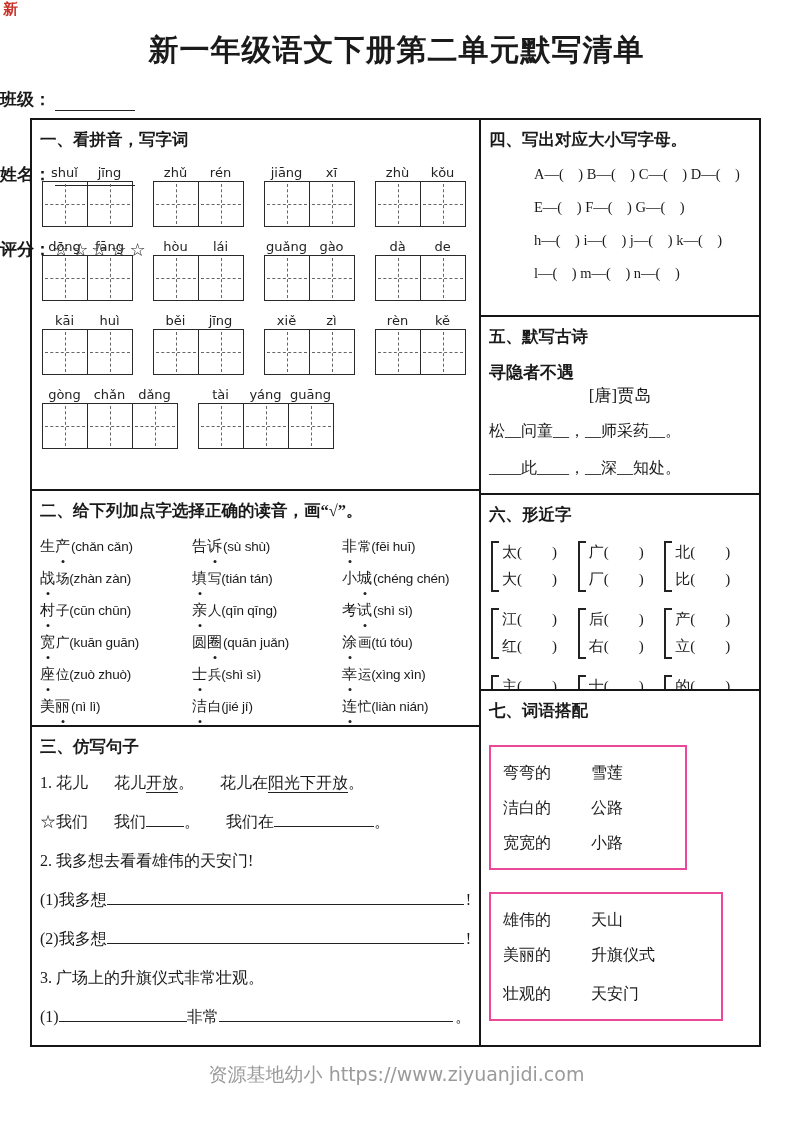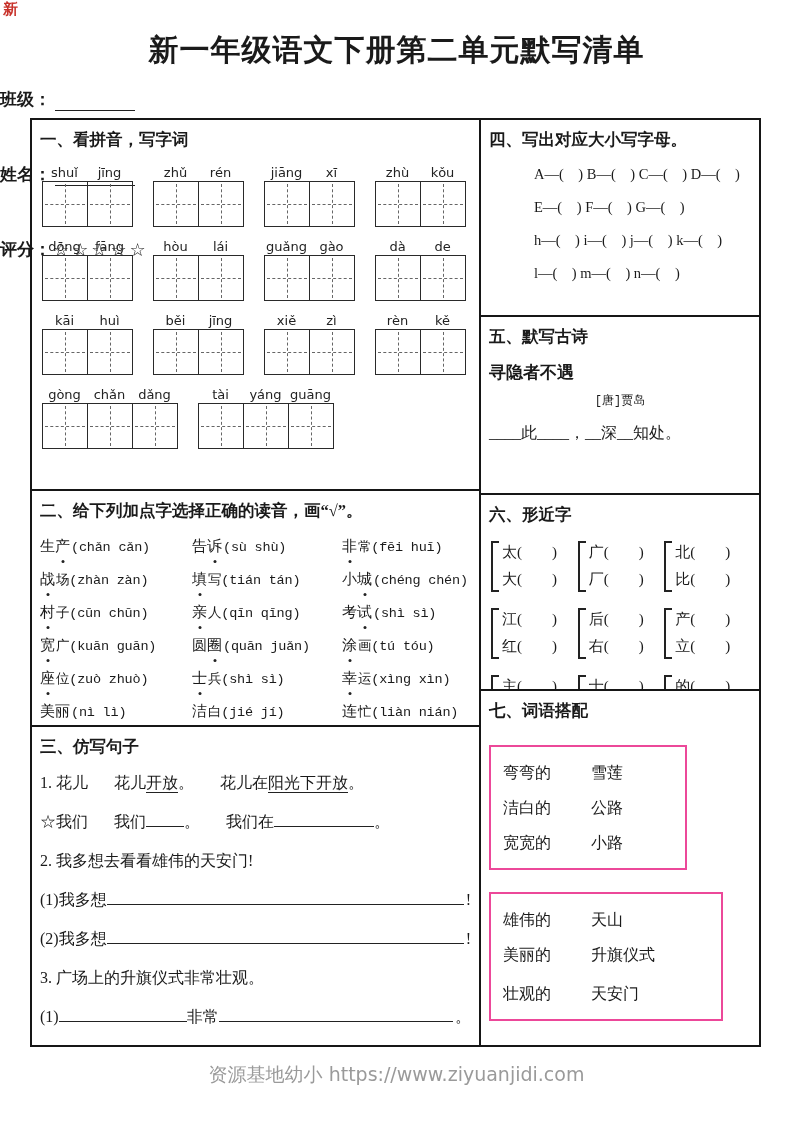--- a/index.html
+++ b/index.html
@@ -41,39 +41,39 @@
   .pcell + .pcell{border-left:1.4px solid #2a2a2a;}
   .pcell::before{content:"";position:absolute;left:2px;right:2px;top:50%;border-top:1px dashed #666;}
   .pcell::after{content:"";position:absolute;top:2px;bottom:2px;left:50%;border-left:1px dashed #666;}
 
   
   .wgrid{display:grid;grid-template-columns:152px 150px 1fr;margin-top:8px;row-gap:1px;}
   .witem{font-size:15px;line-height:30px;white-space:nowrap;}
   .dch{display:inline-block;position:relative;}
   .dch::after{content:"";position:absolute;left:50%;bottom:-2px;transform:translateX(-50%);
               width:3px;height:3px;border-radius:50%;background:#222;}
-  .pyn{font-family:Liberation Mono, monospace;font-size:13.5px;letter-spacing:-0.2px;}
+  .pyn{font-family:Liberation Sans, sans-serif;font-size:13.5px;letter-spacing:-0.2px;}
   .witem .pyn{margin-left:1px;}
 
   
   .s3 .tline{font-size:16px;line-height:30px;margin-top:9px;white-space:nowrap;}
   .gp{display:inline-block;width:26px;}
   .ul{border-bottom:1.6px solid #222;padding-bottom:1px;}
   .bl{display:inline-block;border-bottom:1.6px solid #222;height:15px;}
   .w38{width:38px;} .w100{width:100px;} .w128{width:128px;}
   .flexline{display:flex;align-items:baseline;}
   .fill{flex:1;border-bottom:1.6px solid #222;height:15px;margin-right:2px;}
 
   
   .lline{font-size:14.5px;line-height:33px;white-space:nowrap;margin-left:45px;}
   .llines{margin-top:6px;}
 
   
   .poemtitle{text-align:left;font-size:17px;font-weight:bold;margin-top:12px;}
-  .poet{text-align:center;font-size:12px;margin-top:8px;font-family:Liberation Mono, monospace;}
+  .poet{text-align:center;font-size:17px;}
   .pline{font-size:16px;line-height:35px;margin-top:2px;white-space:nowrap;}
   .plines{margin-top:6px;}
 
   
   .fgrid{display:grid;grid-template-columns:repeat(3,1fr);row-gap:13px;margin-top:12px;padding-left:2px;}
   .pair{display:flex;align-items:center;}
   .brace{display:inline-block;width:6px;height:47px;border-left:2px solid #222;
          border-top:2px solid #222;border-bottom:2px solid #222;margin-right:3px;}
   .pcolumn{display:inline-flex;flex-direction:column;font-size:15px;line-height:27px;white-space:nowrap;}
 
@@ -445,20 +445,21 @@
             <div class="lline">l—(　) m—(　) n—(　)</div>
           </div>
       </section>
 
       <section class="s5 hb">
         <div class="stitle">五、默写古诗</div>
         <div class="poemtitle">寻隐者不遇</div>
         <div class="poet">[唐]贾岛</div>
         <div class="plines">
 
+        <div class="pline">松__问童__，__师采药__。</div>
             <div class="pline">____此____，__深__知处。</div>
           </div>
       </section>
 
       <section class="s6 hb">
         <div class="stitle">六、形近字</div>
         <div class="fgrid">
 
             <div class="pair">
               <span class="brace"></span>

